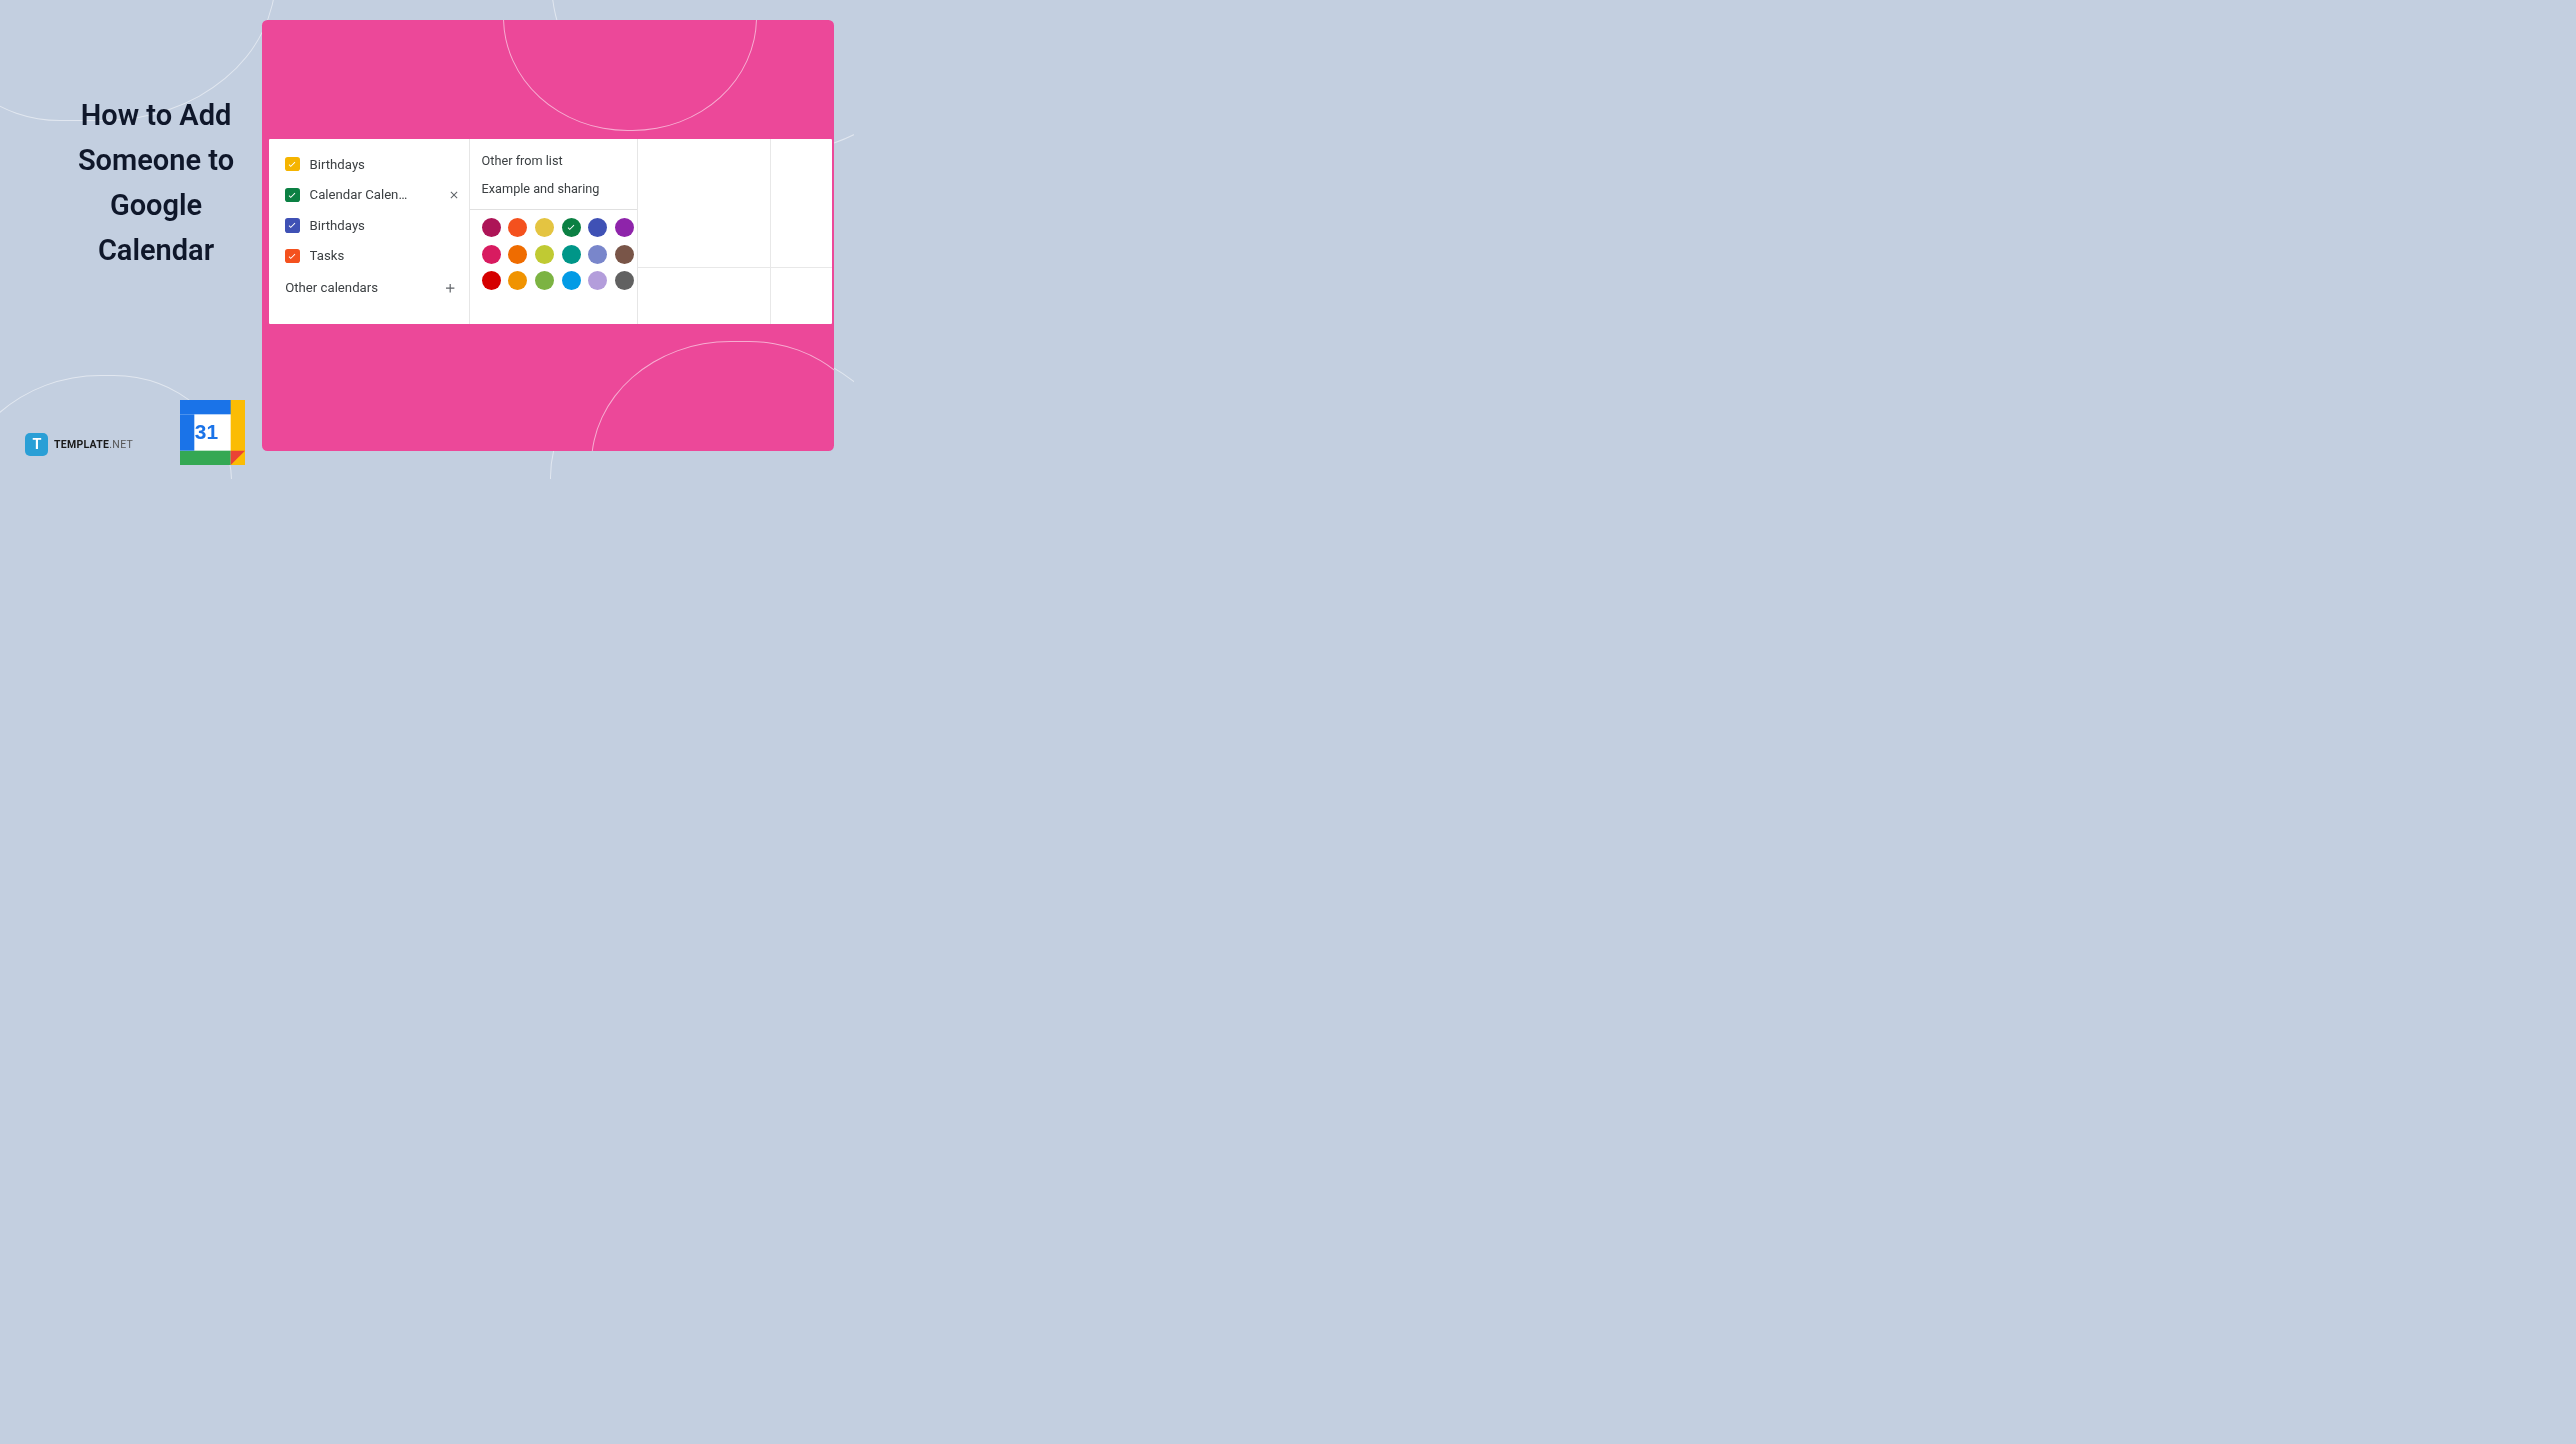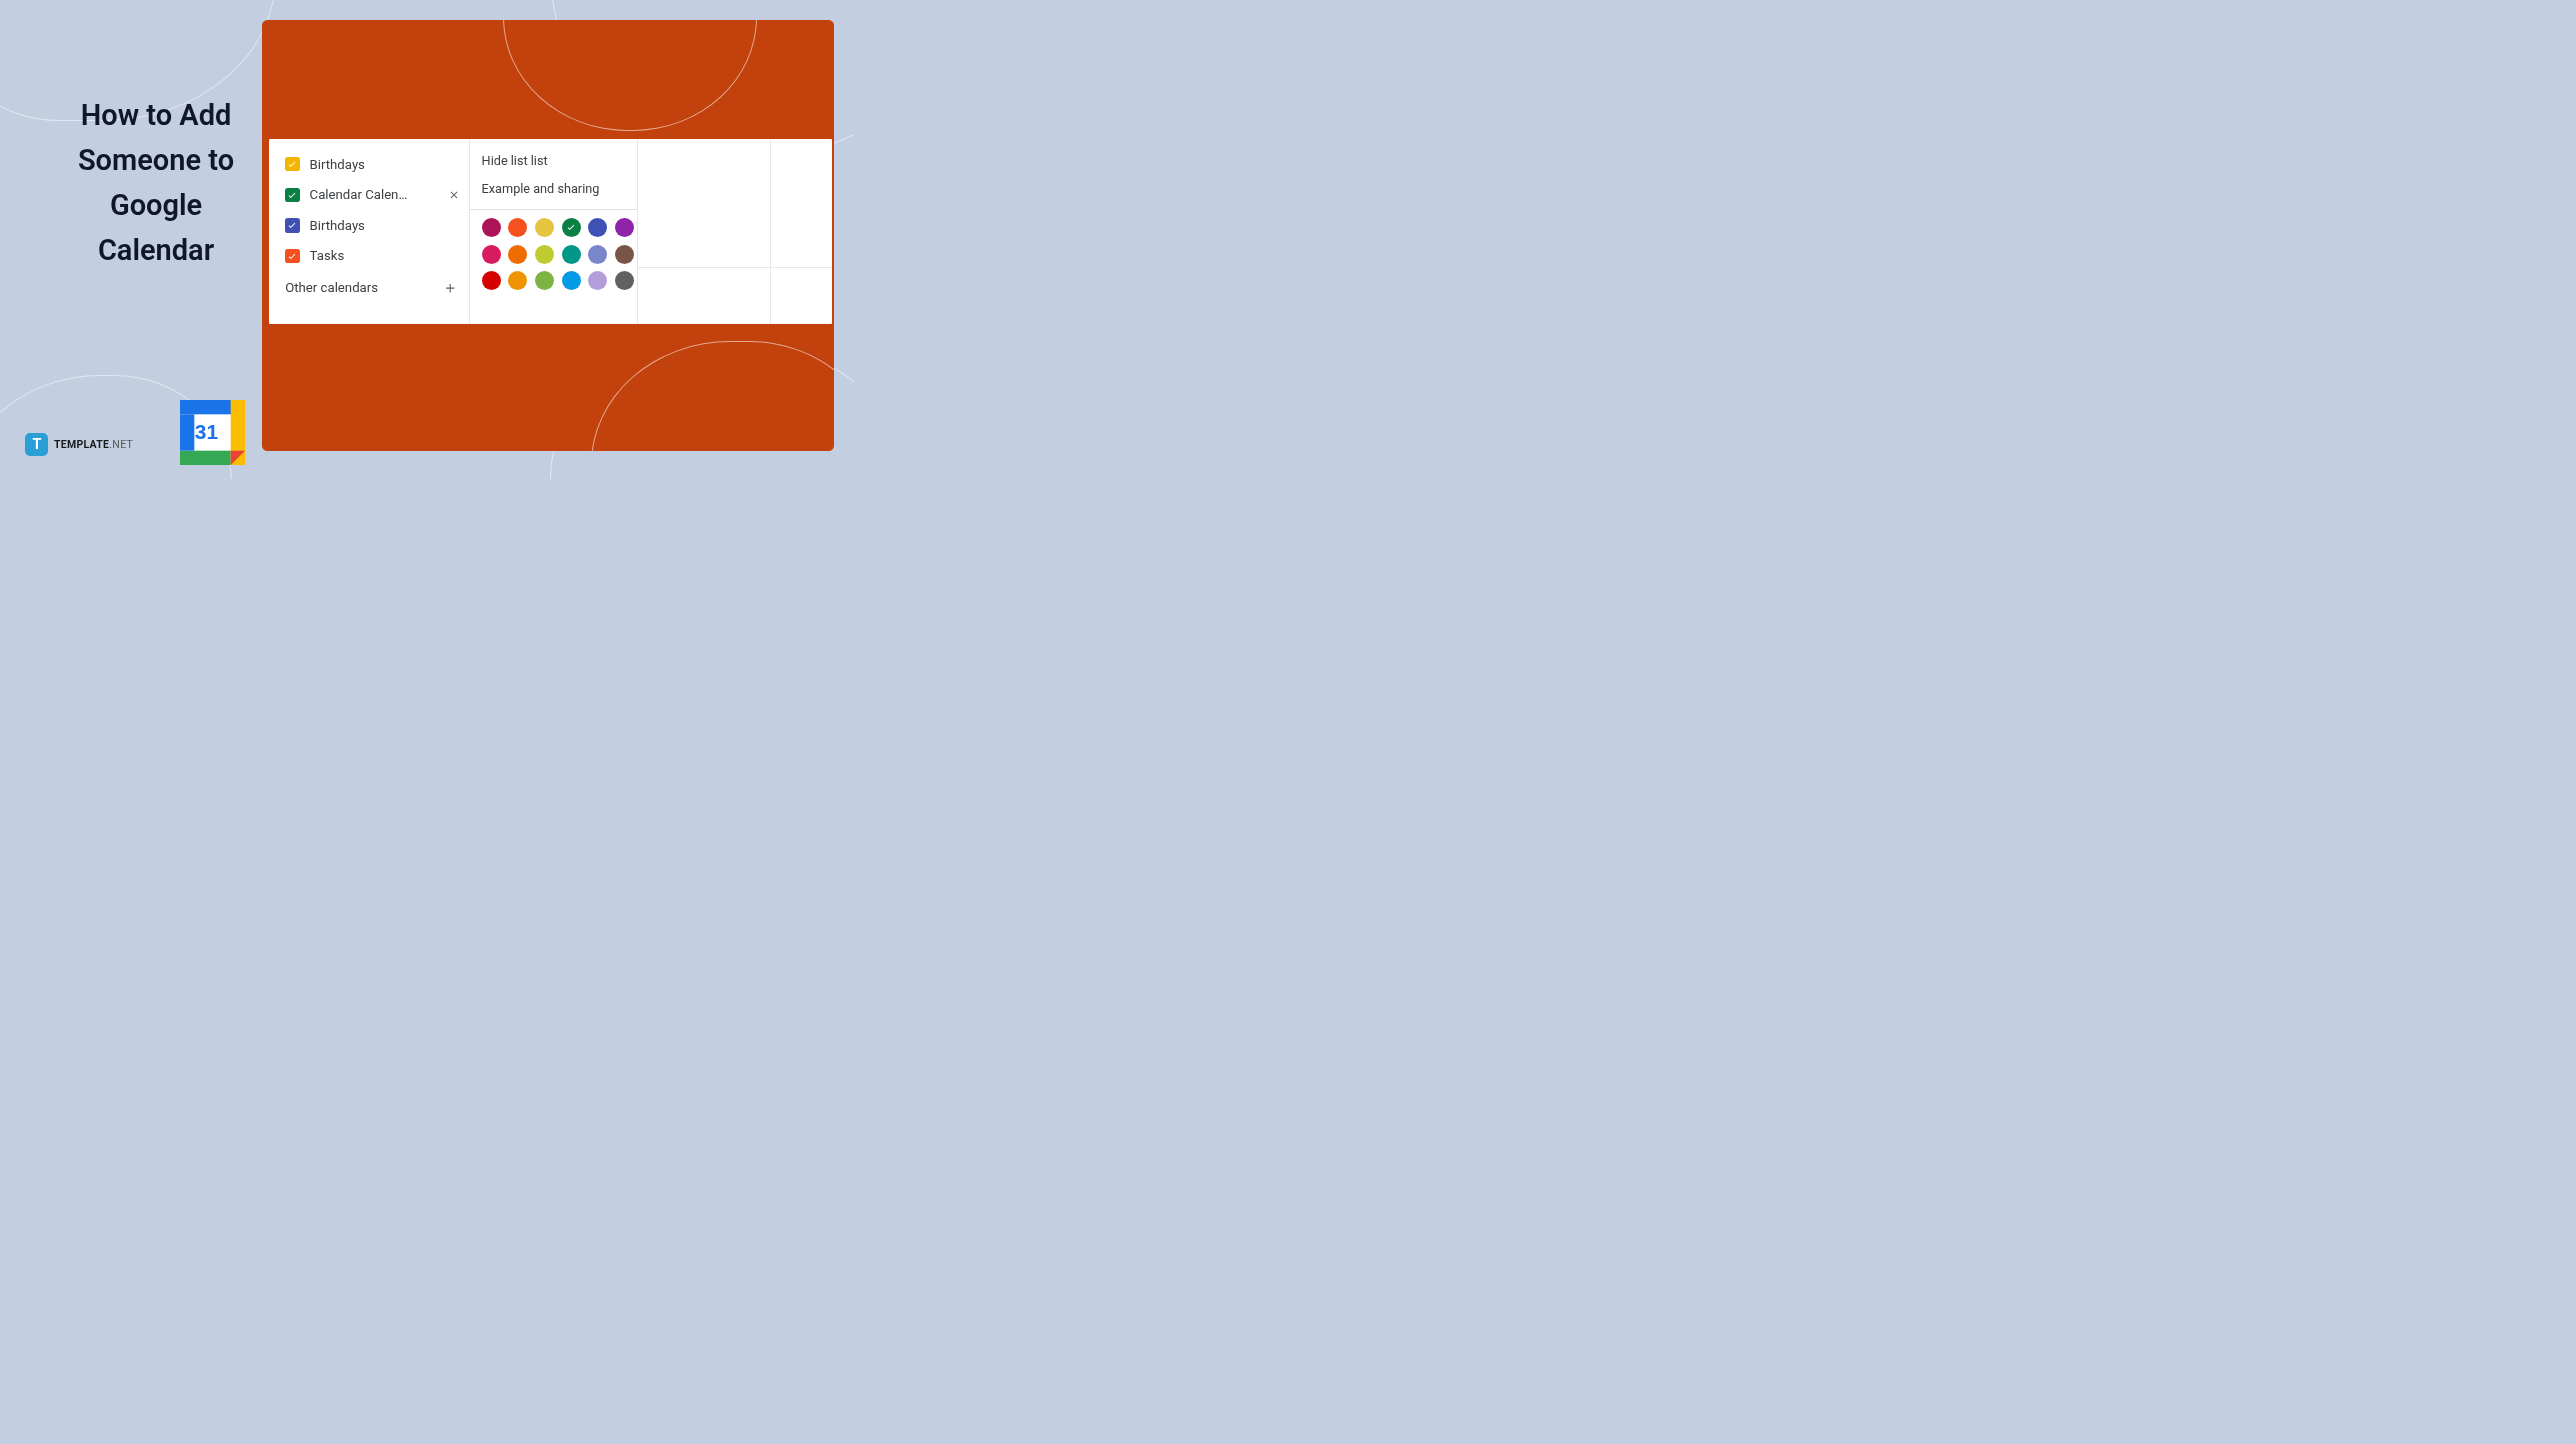--- a/index.html
+++ b/index.html
@@ -24,21 +24,21 @@
     .curve1 { width: 331px; height: 276px; top: -155px; left: -55px; border-radius: 45% 55% 60% 40%; }
     .curve2 { width: 386px; height: 331px; top: -177px; right: -83px; border-radius: 50% 50% 45% 55%; }
     .curve3 { width: 276px; height: 248px; bottom: -144px; left: -44px; border-radius: 55% 45% 50% 50%; }
     .curve4 { width: 359px; height: 304px; bottom: -166px; right: -55px; border-radius: 48% 52% 55% 45%; }
     .inner-panel {
       position: absolute;
       top: 20px;
       right: 20px;
       bottom: 28px;
       width: 572px;
-      background: #c2410c;
+      background: #ec4899;
       border-radius: 5.5px;
       overflow: hidden;
     }
     .inner-curve {
       position: absolute;
       border: 1.1px solid rgba(255,255,255,0.55);
       border-radius: 50%;
     }
     .inner-curve1 { width: 254px; height: 232px; top: -121px; right: 77px; border-radius: 48% 52% 50% 50%; }
     .inner-curve2 { width: 287px; height: 254px; bottom: -144px; right: -44px; border-radius: 52% 48% 45% 55%; }
@@ -280,21 +280,21 @@
 
       <div class="other-row">
         <div class="other-label">Other calendars</div>
         <svg class="plus-icon" viewBox="0 0 24 24">
           <path d="M19 13h-6v6h-2v-6H5v-2h6V5h2v6h6v2z" fill="currentColor"></path>
         </svg>
       </div>
     </div>
 
     <div class="context-menu">
-      <div class="menu-item">Hide list list</div>
+      <div class="menu-item">Other from list</div>
       <div class="menu-item">Example and sharing</div>
       <div class="menu-divider"></div>
       <div class="color-grid">
         <div class="color-dot" style="background:#ad1457"></div>
         <div class="color-dot" style="background:#f4511e"></div>
         <div class="color-dot" style="background:#e4c441"></div>
         <div class="color-dot" style="background:#0b8043">
           <svg viewBox="0 0 24 24">
               <path d="M9 16.2l-3.5-3.5L4 14.2 9 19.2 20 8.2l-1.5-1.5z" fill="#fff"></path>
             </svg>

